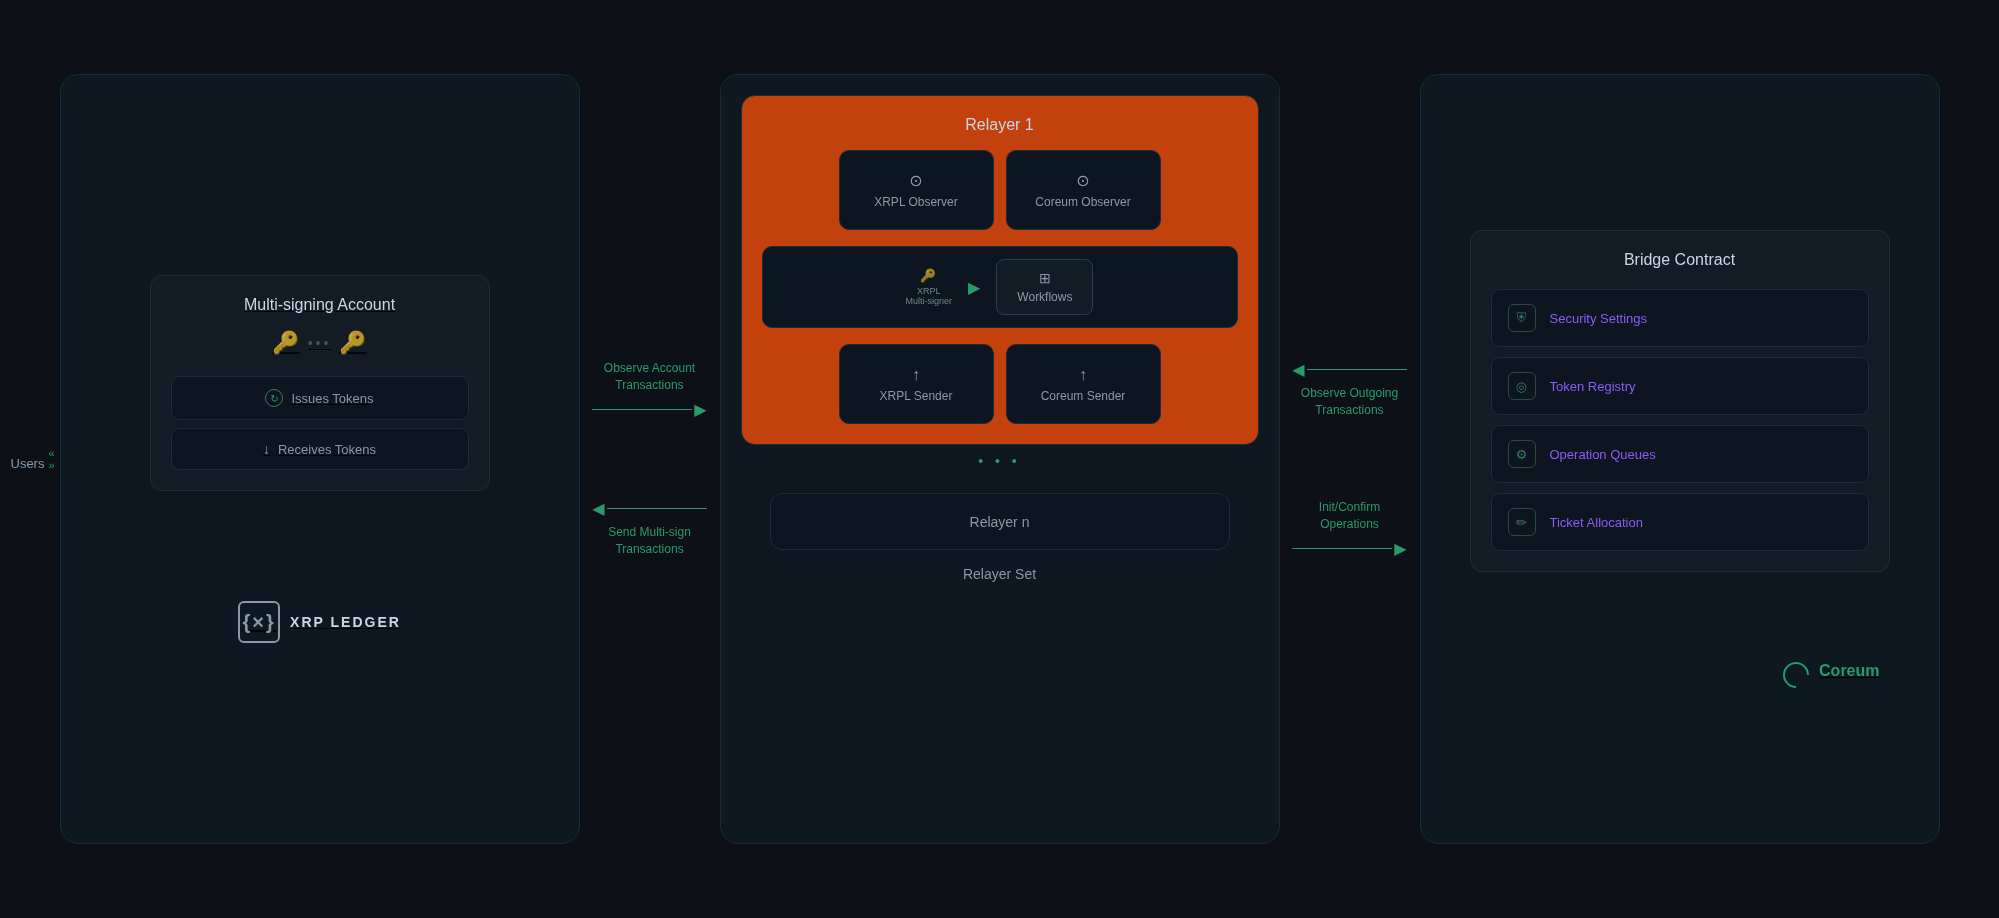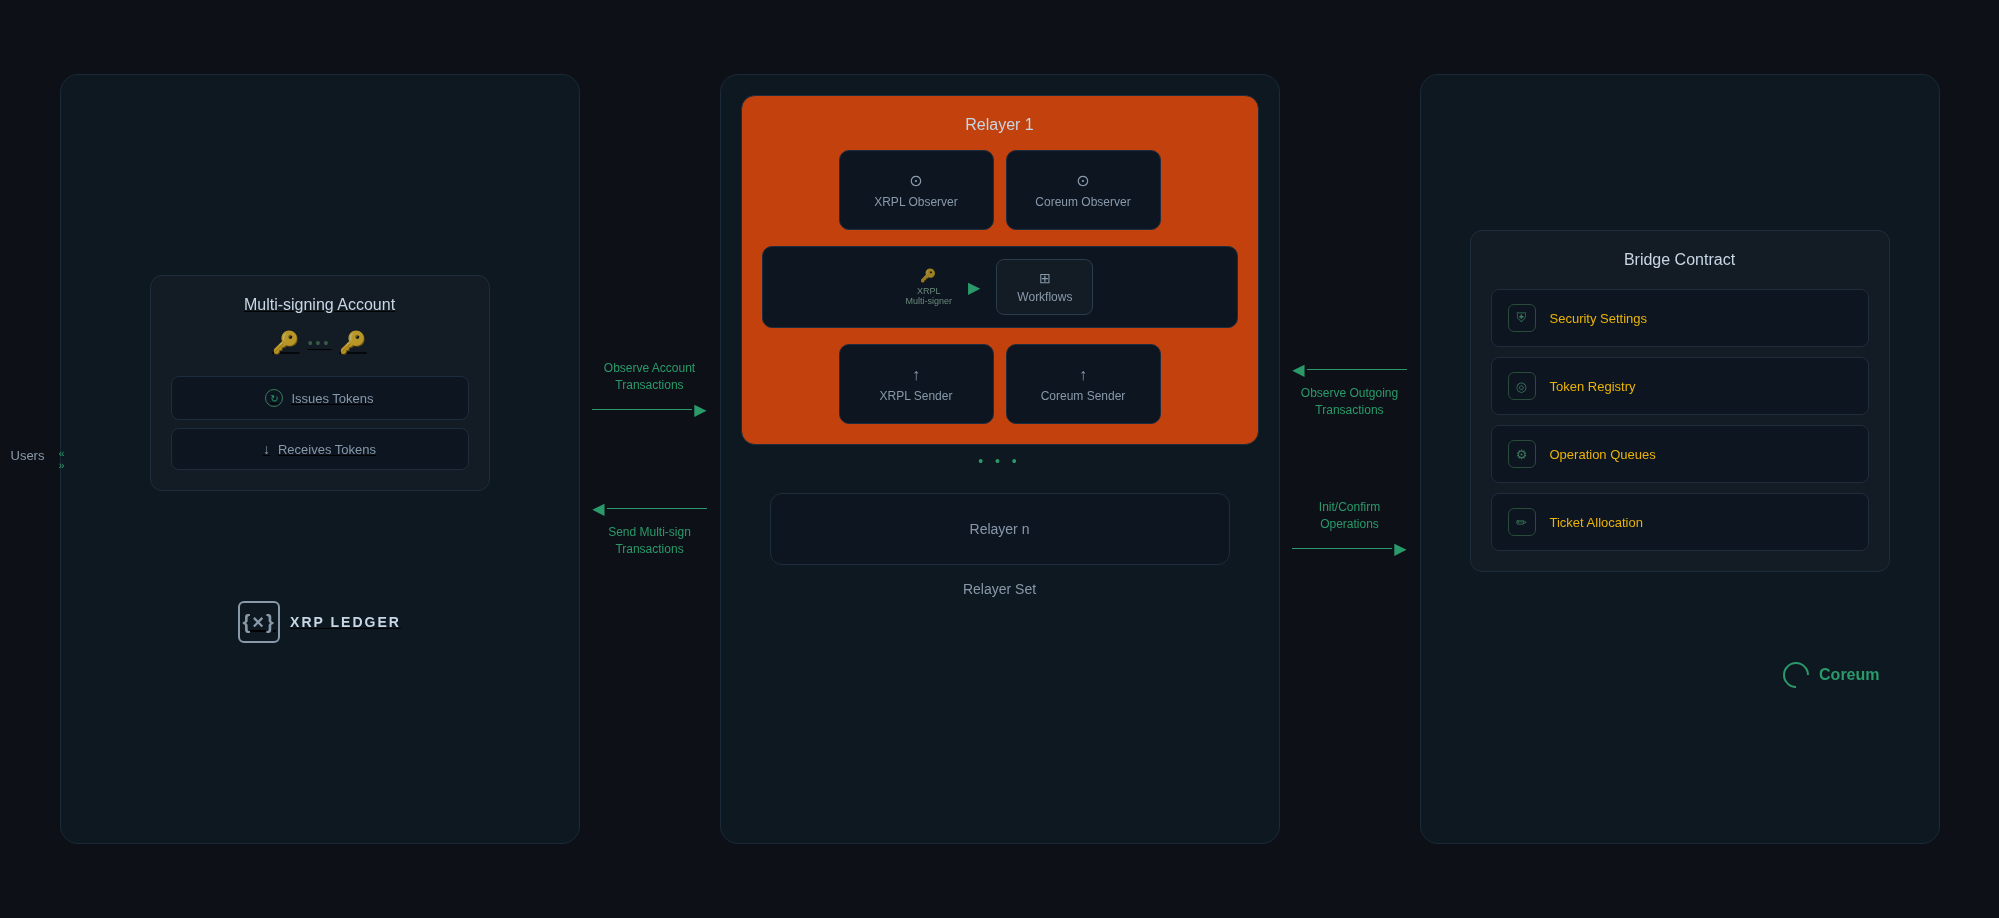--- a/index.html
+++ b/index.html
@@ -208,21 +208,21 @@
       color: #8899aa;
       font-size: 12px;
     }
 
     
     .relayer-n-box {
       background: #0d1520;
       border: 1px solid #1e2d3d;
       border-radius: 12px;
       width: 460px;
-      height: 72px;
+      height: 57px;
       display: flex;
       align-items: center;
       justify-content: center;
       margin-top: 16px;
     }
 
     .relayer-n-text {
       color: #8899aa;
       font-size: 14px;
     }
@@ -272,21 +272,21 @@
       border-radius: 6px;
       display: flex;
       align-items: center;
       justify-content: center;
       color: #3a7a5a;
       font-size: 13px;
       flex-shrink: 0;
     }
 
     .bridge-item-text {
-      color: #eab308;
+      color: #8b5cf6;
       font-size: 13px;
     }
 
     .xrp-logo {
       display: flex;
       align-items: center;
       gap: 10px;
       color: #c8d6e5;
       font-size: 14px;
       font-weight: 700;
@@ -370,22 +370,22 @@
       gap: 6px;
     }
 
     
     .users-section {
       position: absolute;
       left: -50px;
       top: 50%;
       transform: translateY(-50%);
       display: flex;
-      align-items: flex-start;
-      gap: 14px;
+      align-items: flex-end;
+      gap: 4px;
     }
 
     .users-text {
       color: #8899aa;
       font-size: 13px;
     }
 
     .double-chevron {
       display: flex;
       flex-direction: column;
@@ -557,20 +557,20 @@
             <div class="bridge-item-icon">⚙</div>
             <span class="bridge-item-text">Operation Queues</span>
           </div>
           <div class="bridge-item">
             <div class="bridge-item-icon">✏</div>
             <span class="bridge-item-text">Ticket Allocation</span>
           </div>
         </div>
       </div>
 
-      <div style="margin-top:90px;display:flex;align-items:center;gap:10px;align-self:flex-end;padding-right:10px;">
+      <div style="margin-top:90px;display:flex;align-items:flex-start;gap:10px;align-self:flex-end;padding-right:10px;text-decoration:underline;">
         <div style="width:26px;height:26px;border:2.5px solid #2a9a6a;border-radius:50%;border-right-color:transparent;transform:rotate(45deg);flex-shrink:0;"></div>
         <span style="color:#2a9a6a;font-size:16px;font-weight:600;">Coreum</span>
       </div>
     </div>
   </div>
 
 </div>
 
 </body></html>

